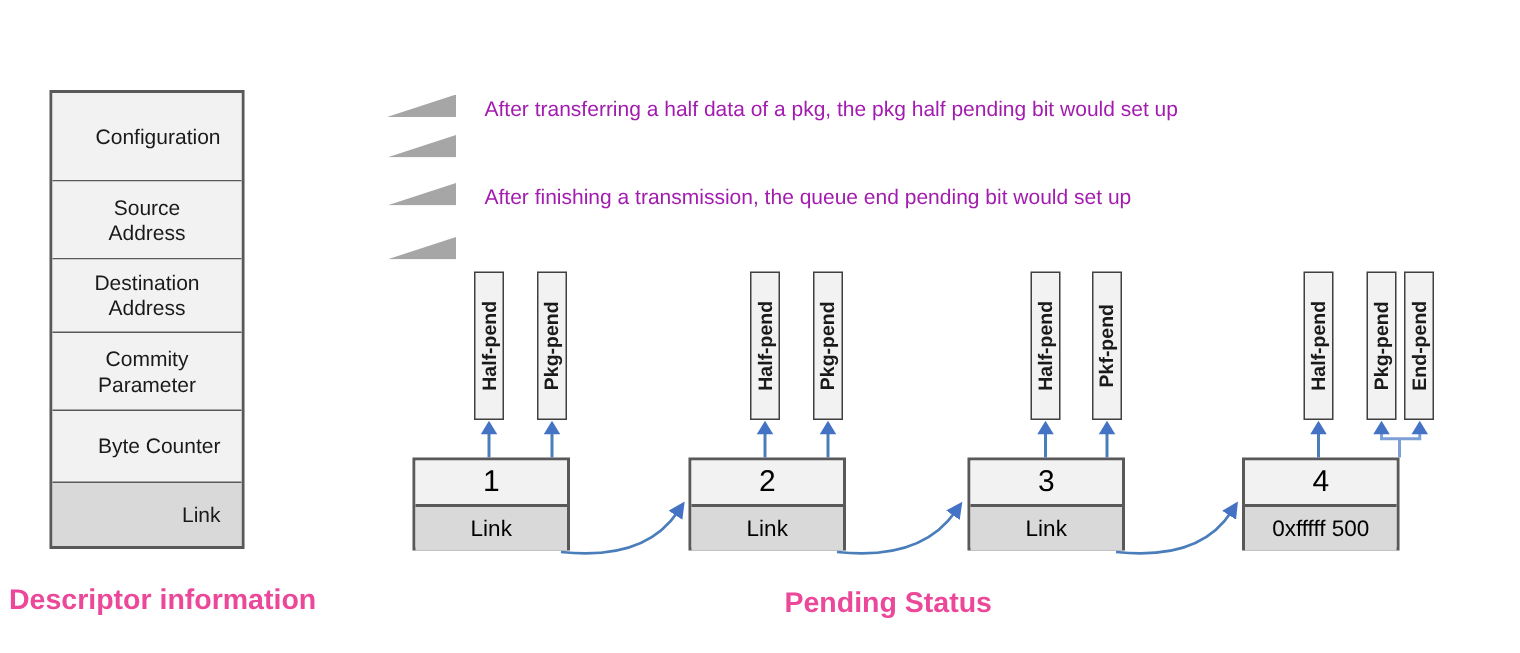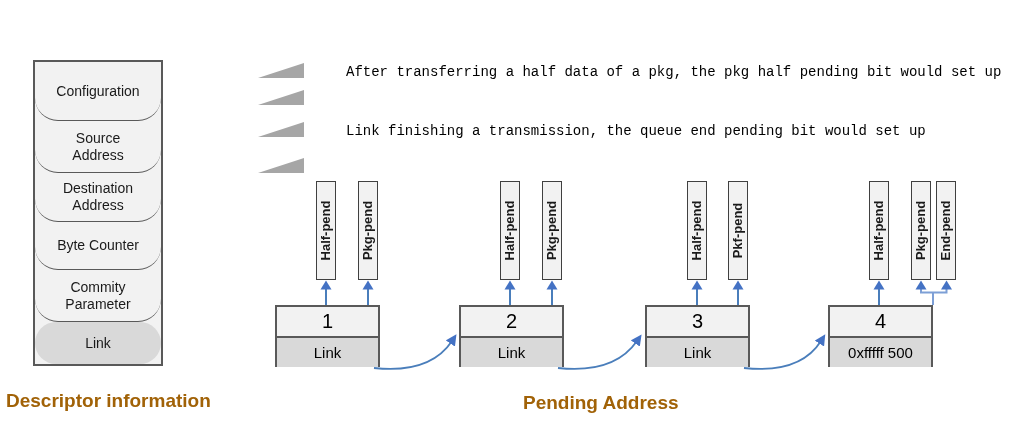--- a/index.html
+++ b/index.html
@@ -1,34 +1,34 @@
 <!DOCTYPE html>
 <html><head>
 <meta charset="utf-8">
 <style>
   html,body{margin:0;padding:0;background:#ffffff;}
   body{width:1013px;height:435px;overflow:hidden;font-family:"Liberation Sans",sans-serif;color:#1a1a1a;}
   .stage{position:relative;width:1013px;height:435px;}
 
   
   .desc-table{position:absolute;left:33px;top:60px;width:130px;border:2px solid #595959;box-sizing:border-box;background:#f2f2f2;}
-  .desc-row{display:flex;align-items:center;justify-content:center;text-align:center;
+  .desc-row{display:flex;align-items:center;justify-content:flex-end;text-align:center;
             font-size:14px;line-height:17px;padding:0 14px;box-sizing:border-box;
-            border-bottom:1.5px solid #595959;background:#f2f2f2;border-radius:23px;}
+            border-bottom:1.5px solid #595959;background:#f2f2f2;}
   .desc-row:last-child{border-bottom:none;background:#d9d9d9;}
   .h61{height:59px}.h52{height:52px}.h49{height:49px}.h48{height:48px}.h52b{height:52px}.h44{height:42px}
 
-  .big-title{position:absolute;font-size:19px;font-weight:bold;color:#a16207;white-space:nowrap;text-align:center;}
+  .big-title{position:absolute;font-size:19px;font-weight:bold;color:#ec4899;white-space:nowrap;text-align:center;}
   .desc-title{left:6px;top:390px;}
   .pend-title{left:523px;top:392px;}
 
   
   .tri{position:absolute;width:46px;height:15px;background:#a6a6a6;
        clip-path:polygon(0% 100%,100% 100%,100% 0%);}
-  .note-text{position:absolute;left:346px;font-size:14px;line-height:16px;color:#000000;white-space:nowrap;font-family:Liberation Mono, monospace;}
+  .note-text{position:absolute;left:323px;font-size:14px;line-height:16px;color:#a21caf;white-space:nowrap;}
 
   
   .flag{position:absolute;top:181px;width:20px;height:99px;box-sizing:border-box;
         border:1.5px solid #404040;background:#f2f2f2;
         display:flex;align-items:center;justify-content:center;}
   .flag span{transform:rotate(-90deg);white-space:nowrap;font-size:13px;font-weight:600;color:#1a1a1a;}
 
   
   .node{position:absolute;top:305px;width:105px;height:62px;box-sizing:border-box;
         border:2px solid #595959;background:#f2f2f2;}
@@ -47,40 +47,40 @@
   <div class="desc-table">
     <div class="desc-row h61">
         <span>Configuration</span>
       </div>
     <div class="desc-row h52">
         <span>Source Address</span>
       </div>
     <div class="desc-row h49">
         <span>Destination Address</span>
       </div>
+    <div class="desc-row h52b">
+        <span>Commity Parameter</span>
+      </div>
     <div class="desc-row h48">
         <span>Byte Counter</span>
-      </div>
-    <div class="desc-row h52b">
-        <span>Commity Parameter</span>
       </div>
     <div class="desc-row h44">
         <span>Link</span>
       </div>
   </div>
 
   <div class="big-title desc-title">Descriptor information</div>
-  <div class="big-title pend-title">Pending Address</div>
+  <div class="big-title pend-title">Pending Status</div>
 
   <div class="tri" style="left:258px;top:63px"></div>
   <div class="tri" style="left:258px;top:90px"></div>
   <div class="tri" style="left:258px;top:122px"></div>
   <div class="tri" style="left:258px;top:158px"></div>
   <div class="note-text" style="top:64px">After transferring a half data of a pkg, the pkg half pending bit would set up</div>
-  <div class="note-text" style="top:123px">Link finishing a transmission, the queue end pending bit would set up</div>
+  <div class="note-text" style="top:123px">After finishing a transmission, the queue end pending bit would set up</div>
 
   <div class="flag" style="left:316px">
       <span>Half-pend</span>
     </div>
   <div class="flag" style="left:358px">
       <span>Pkg-pend</span>
     </div>
   <div class="flag" style="left:500px">
       <span>Half-pend</span>
     </div>

